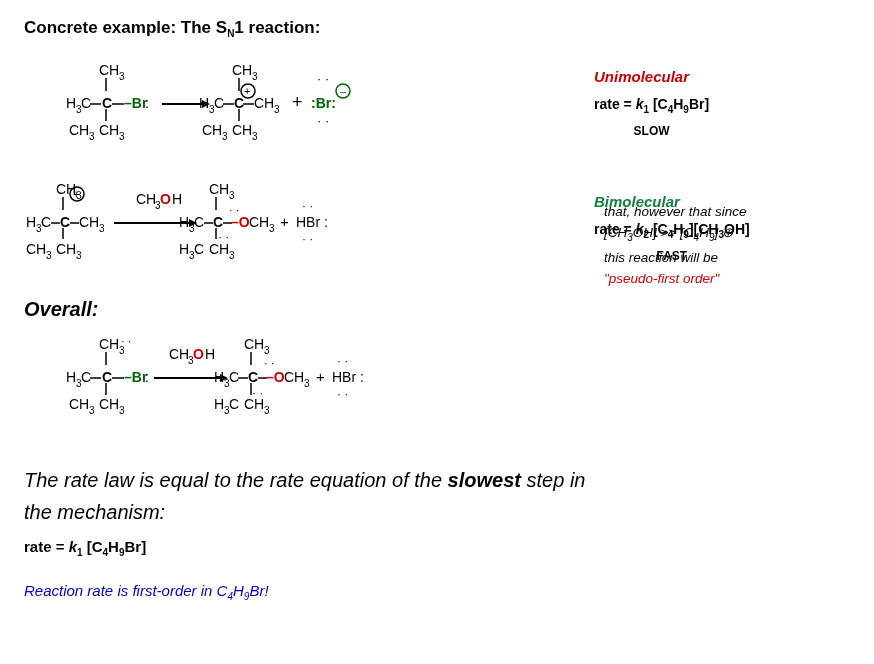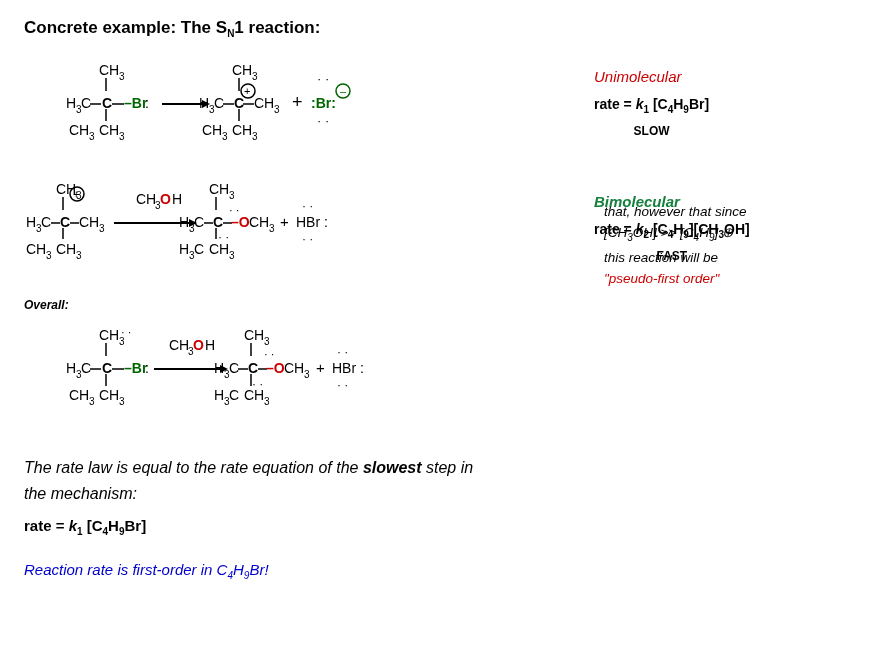--- a/index.html
+++ b/index.html
@@ -36,27 +36,27 @@
     .note-block {
       font-style: italic;
       font-size: 13.5px;
       line-height: 1.5;
       margin-top: 4px;
     }
 
     .overall-label {
       font-weight: bold;
       font-style: italic;
-      font-size: 12px;
+      font-size: 20px;
       margin-bottom: 6px;
     }
 
     .rate-law-text {
       font-style: italic;
-      font-size: 16px;
+      font-size: 20px;
       line-height: 1.6;
       margin-top: 10px;
     }
 
     .rate-eq-bold {
       font-size: 15px;
       margin-top: 8px;
     }
 
     .reaction-rate-note {
@@ -146,21 +146,21 @@
 
       <circle cx="319" cy="38" r="7" fill="none" stroke="#006600" stroke-width="1.5"></circle>
       <text x="316" y="42" font-size="11" font-family="Arial" fill="#006600">–</text>
 
       <text x="293" y="72" font-size="13" font-family="Arial">·  ·</text>
     </svg>
   </div>
 
   <div class="row1-right" style="padding-top:4px;">
     <div class="rate-info">
-      <div style="color:#cc0000; font-style:italic; font-size:15px; font-weight:normal;">Unimolecular</div>
+      <div style="color:#cc0000; font-style:italic; font-size:15px; font-weight:bold;">Unimolecular</div>
       <div style="margin-top:4px;">
         <b>rate = <i>k</i><sub>1</sub> [C<sub>4</sub>H<sub>9</sub>Br]</b>
       </div>
       <div class="slow-fast" style="margin-top:4px; text-align:center;">SLOW</div>
     </div>
   </div>
 </div>
 
 <div style="display:flex; flex-direction:row; align-items:flex-start; margin-bottom:6px; margin-top:4px;">
 

